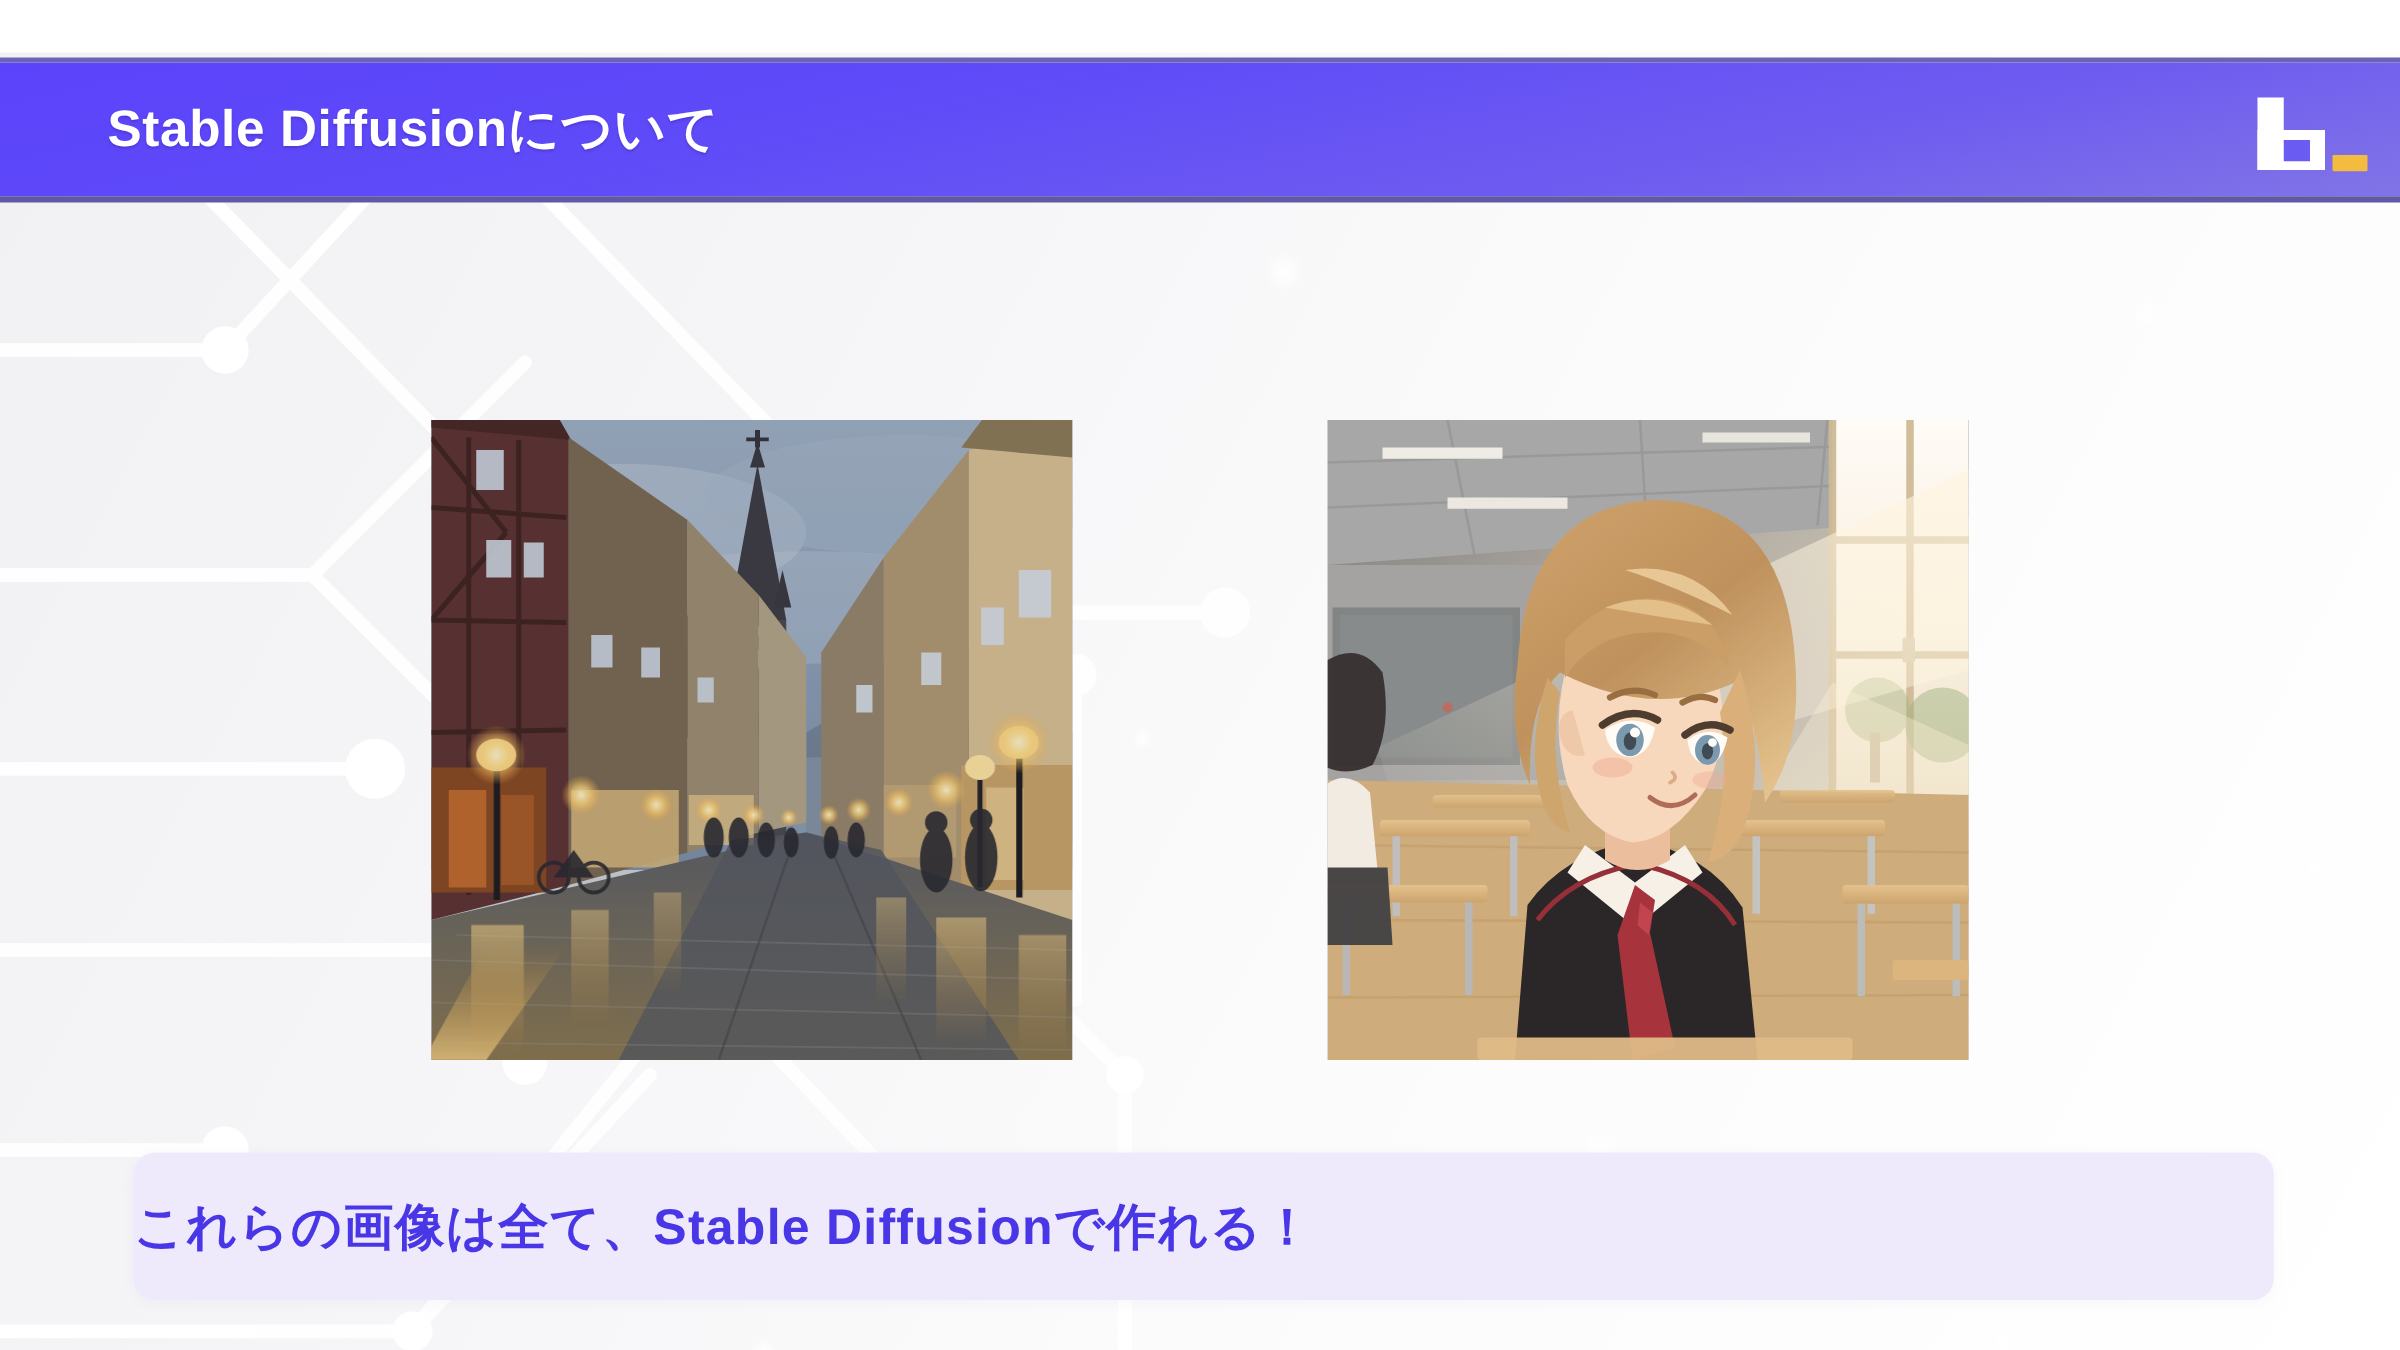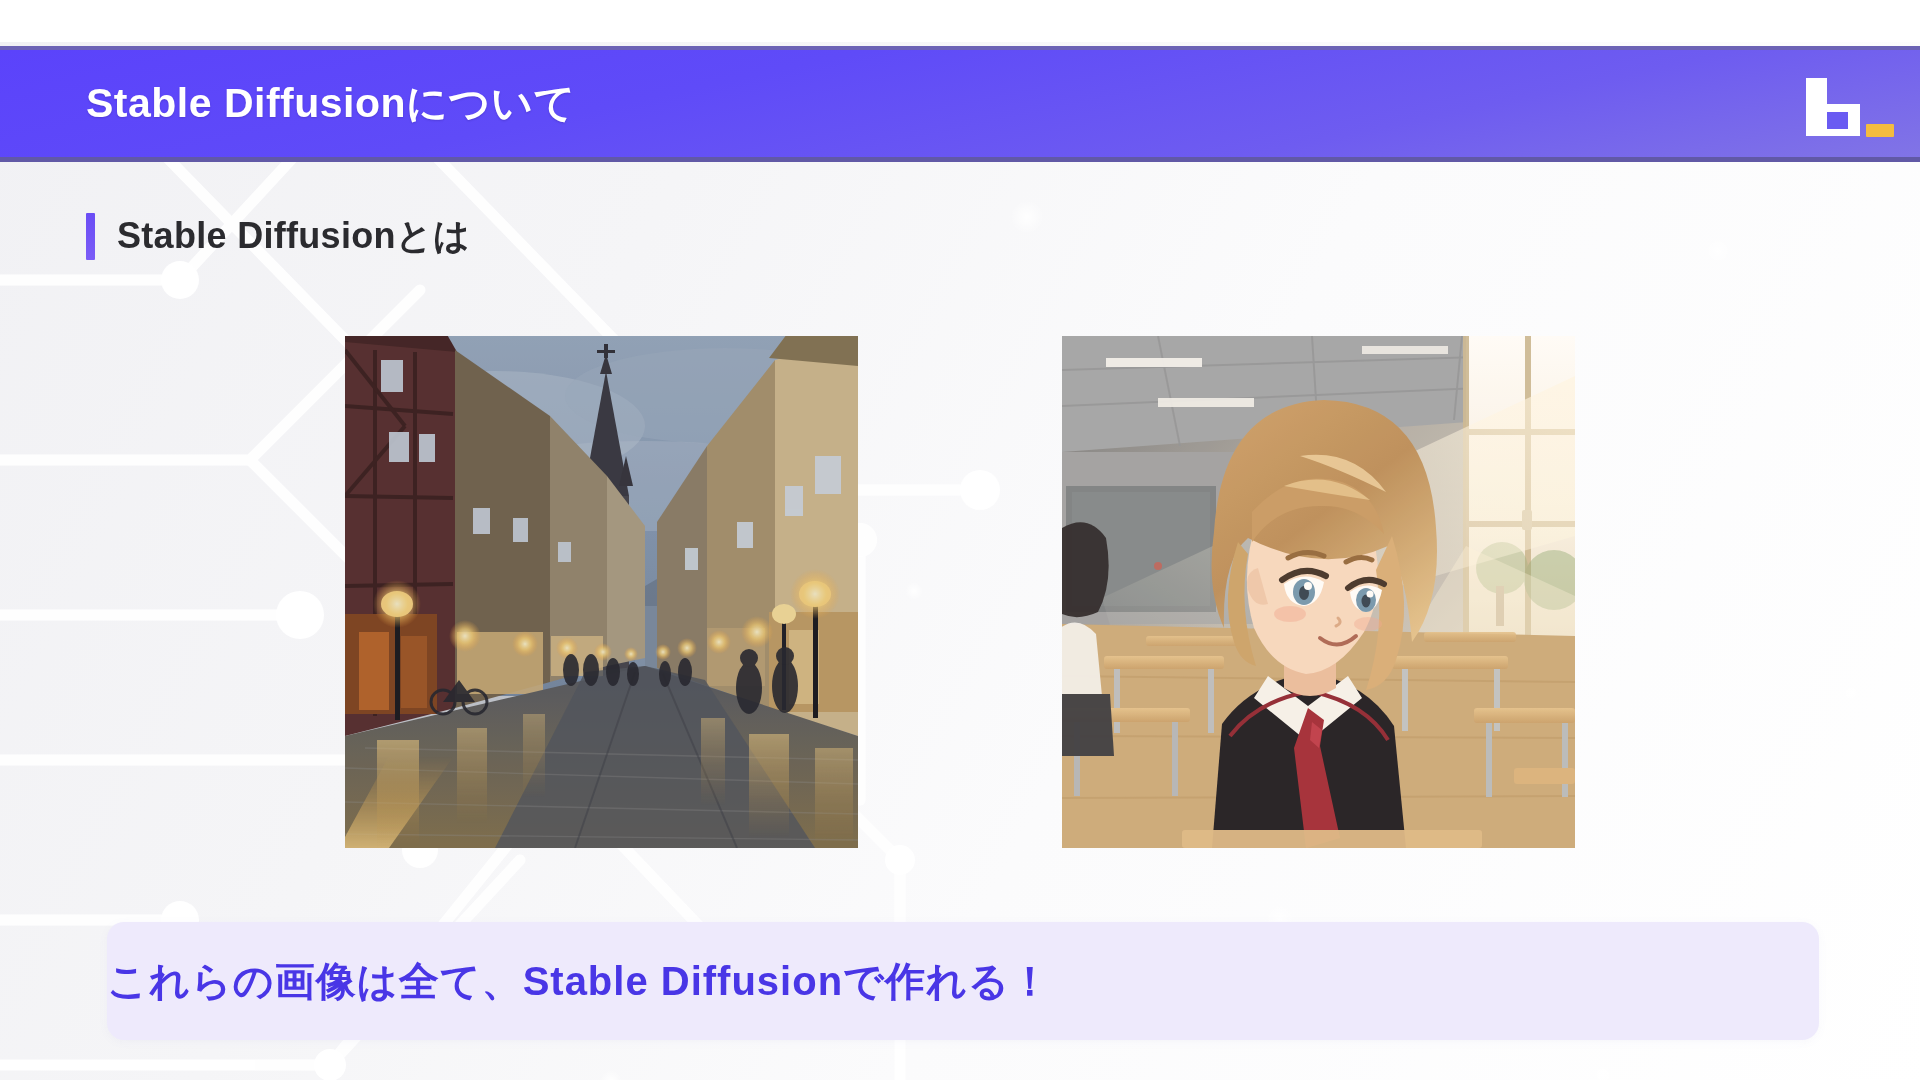--- a/index.html
+++ b/index.html
@@ -175,24 +175,20 @@
   <div class="header">
     <div class="header-title">Stable Diffusionについて</div>
     <div class="logo">
       <div class="b-stem"></div>
       <div class="b-bowl"></div>
       <div class="b-hole"></div>
       <div class="b-dash"></div>
     </div>
   </div>
 
-  <div class="section-heading">
-    <div class="section-bar"></div>
-    <div class="section-text">Stable Diffusionとは</div>
-  </div>
 
   <div class="img-frame" id="photo-left">
     <svg viewBox="0 0 513 512" preserveAspectRatio="none" aria-hidden="true">
       <defs>
         <linearGradient id="skyG" x1="0" y1="0" x2="0" y2="1">
           <stop offset="0%" stop-color="#9fb0c4"></stop>
           <stop offset="45%" stop-color="#8fa2ba"></stop>
           <stop offset="100%" stop-color="#7d90a8"></stop>
         </linearGradient>
         <linearGradient id="roadG" x1="0" y1="0" x2="0" y2="1">

